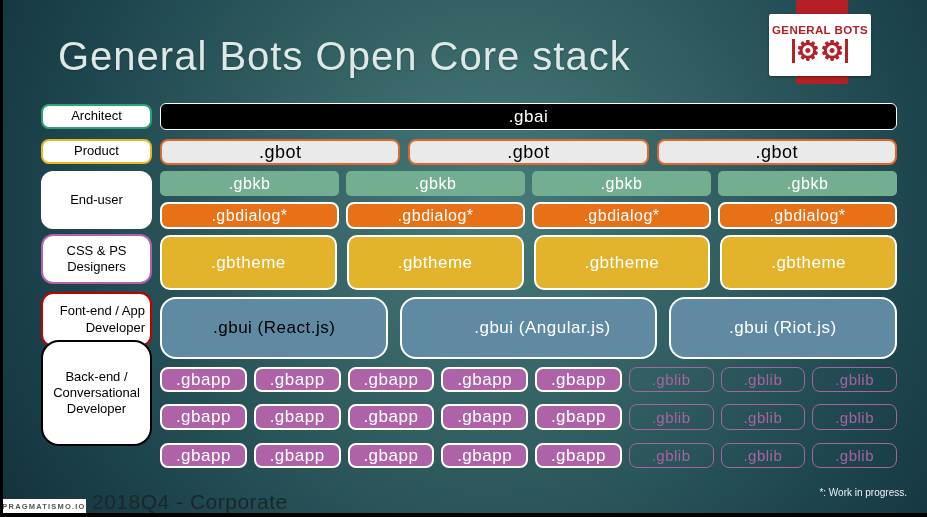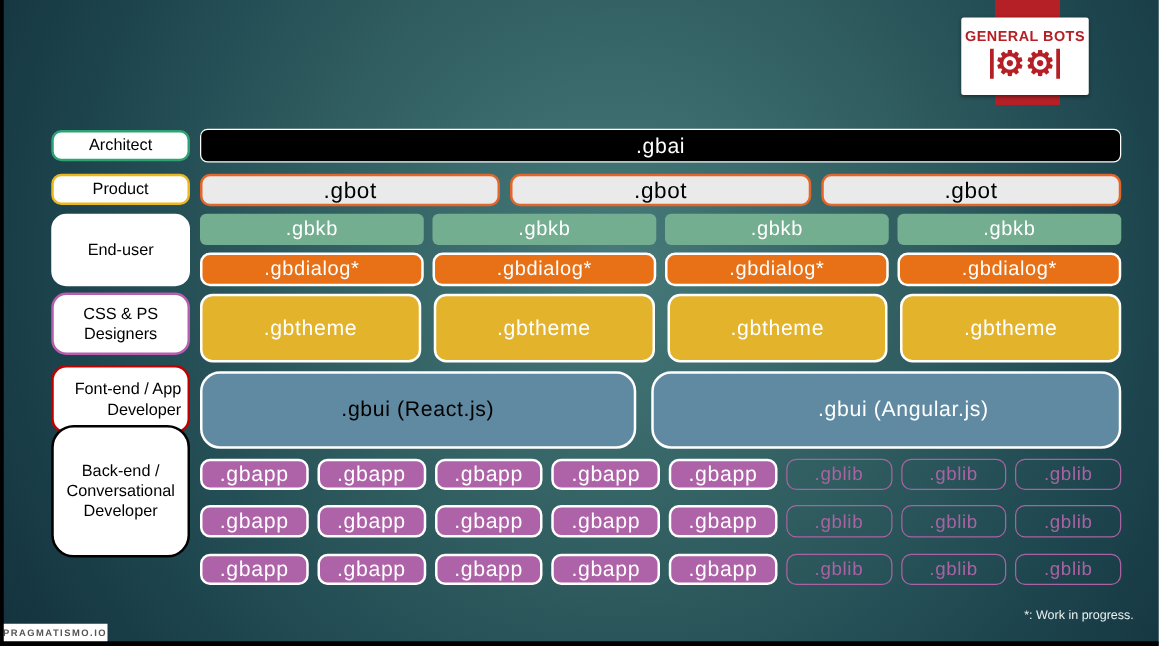--- a/index.html
+++ b/index.html
@@ -51,20 +51,21 @@
     position:absolute;left:92px;top:490px;font-size:21px;letter-spacing:.5px;color:#1b2628;
   }
   .note{
     position:absolute;right:20px;top:487px;font-size:10px;color:#eaf2f2;font-weight:normal;
   }
 </style>
 </head>
 <body>
 
 <div class="slide">
+  <h1 class="page-title">General Bots Open Core stack</h1>
 
   <div class="logo-band" style="background: rgb(180, 32, 37);"></div>
   <div class="logo-box">
     <div class="logo-text" style="color: rgb(180, 32, 37);">GENERAL BOTS</div>
     <div class="logo-gears">
       <span class="gline" style="background: rgb(180, 32, 37);"></span>
       <span class="gear" style="color: rgb(180, 32, 37);">⚙</span>
       <span class="gear" style="color: rgb(180, 32, 37);">⚙</span>
       <span class="gline" style="background: rgb(180, 32, 37);"></span>
     </div>
@@ -98,20 +99,21 @@
       <div class="item-line" style="top: 235px; height: 55px; gap: 10px;">
         <div class="block" style="background: rgb(226, 179, 43); color: rgb(255, 255, 255); border: 2px solid rgb(255, 255, 255); border-radius: 10px; font-size: 17px;">.gbtheme</div>
         <div class="block" style="background: rgb(226, 179, 43); color: rgb(255, 255, 255); border: 2px solid rgb(255, 255, 255); border-radius: 10px; font-size: 17px;">.gbtheme</div>
         <div class="block" style="background: rgb(226, 179, 43); color: rgb(255, 255, 255); border: 2px solid rgb(255, 255, 255); border-radius: 10px; font-size: 17px;">.gbtheme</div>
         <div class="block" style="background: rgb(226, 179, 43); color: rgb(255, 255, 255); border: 2px solid rgb(255, 255, 255); border-radius: 10px; font-size: 17px;">.gbtheme</div>
       </div>
       <div class="row-label" style="top: 292px; height: 55px; border-radius: 12px; border: 2px solid rgb(192, 0, 0); background: rgb(255, 255, 255); color: rgb(0, 0, 0); text-align: right;">Font-end / App Developer</div>
       <div class="item-line" style="top: 297px; height: 62px; gap: 12px;">
         <div class="block" style="background: rgb(95, 138, 161); color: #000000; border: 2px solid rgb(255, 255, 255); border-radius: 16px; font-size: 17px;">.gbui (React.js)</div>
         <div class="block" style="background: rgb(95, 138, 161); color: rgb(255, 255, 255); border: 2px solid rgb(255, 255, 255); border-radius: 16px; font-size: 17px; padding-left: 28px;">.gbui (Angular.js)</div>
+        <div class="block" style="background: rgb(95, 138, 161); color: rgb(255, 255, 255); border: 2px solid rgb(255, 255, 255); border-radius: 16px; font-size: 17px;">.gbui (Riot.js)</div>
       </div>
       <div class="row-label" style="top: 340px; height: 106px; border-radius: 18px; border: 2px solid rgb(0, 0, 0); background: rgb(255, 255, 255); color: rgb(0, 0, 0);">Back-end / Conversational Developer</div>
       <div class="item-line" style="top: 367px; height: 25px; gap: 7px;">
         <div class="block" style="background: rgb(174, 98, 167); color: rgb(255, 255, 255); border: 2px solid rgb(255, 255, 255); border-radius: 8px; font-size: 17px;">.gbapp</div>
         <div class="block" style="background: rgb(174, 98, 167); color: rgb(255, 255, 255); border: 2px solid rgb(255, 255, 255); border-radius: 8px; font-size: 17px;">.gbapp</div>
         <div class="block" style="background: rgb(174, 98, 167); color: rgb(255, 255, 255); border: 2px solid rgb(255, 255, 255); border-radius: 8px; font-size: 17px;">.gbapp</div>
         <div class="block" style="background: rgb(174, 98, 167); color: rgb(255, 255, 255); border: 2px solid rgb(255, 255, 255); border-radius: 8px; font-size: 17px;">.gbapp</div>
         <div class="block" style="background: rgb(174, 98, 167); color: rgb(255, 255, 255); border: 2px solid rgb(255, 255, 255); border-radius: 8px; font-size: 17px;">.gbapp</div>
         <div class="block" style="background: transparent; color: rgb(168, 99, 162); border: 1.5px solid rgb(168, 99, 162); border-radius: 8px; font-size: 15px;">.gblib</div>
         <div class="block" style="background: transparent; color: rgb(168, 99, 162); border: 1.5px solid rgb(168, 99, 162); border-radius: 8px; font-size: 15px;">.gblib</div>
@@ -133,17 +135,18 @@
         <div class="block" style="background: rgb(174, 98, 167); color: rgb(255, 255, 255); border: 2px solid rgb(255, 255, 255); border-radius: 8px; font-size: 17px;">.gbapp</div>
         <div class="block" style="background: rgb(174, 98, 167); color: rgb(255, 255, 255); border: 2px solid rgb(255, 255, 255); border-radius: 8px; font-size: 17px;">.gbapp</div>
         <div class="block" style="background: rgb(174, 98, 167); color: rgb(255, 255, 255); border: 2px solid rgb(255, 255, 255); border-radius: 8px; font-size: 17px;">.gbapp</div>
         <div class="block" style="background: transparent; color: rgb(168, 99, 162); border: 1.5px solid rgb(168, 99, 162); border-radius: 8px; font-size: 15px;">.gblib</div>
         <div class="block" style="background: transparent; color: rgb(168, 99, 162); border: 1.5px solid rgb(168, 99, 162); border-radius: 8px; font-size: 15px;">.gblib</div>
         <div class="block" style="background: transparent; color: rgb(168, 99, 162); border: 1.5px solid rgb(168, 99, 162); border-radius: 8px; font-size: 15px;">.gblib</div>
       </div>
     </div>
 
   <div class="brandbox">PRAGMATISMO.IO</div>
+  <div class="version">2018Q4 - Corporate</div>
   <div class="note">*: Work in progress.</div>
 
   <div class="edge-left"></div>
   <div class="edge-bottom"></div>
 </div>
 
 </body></html>

